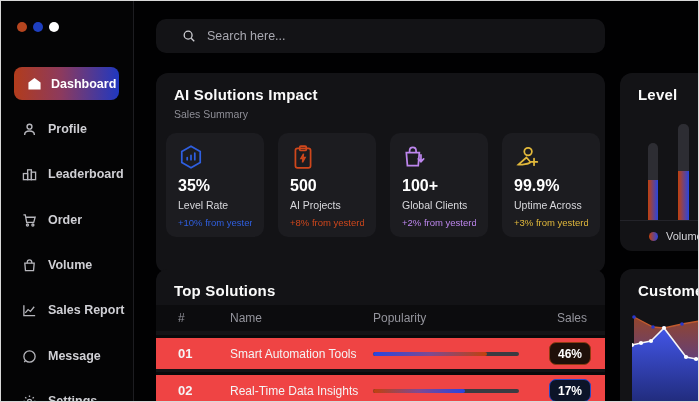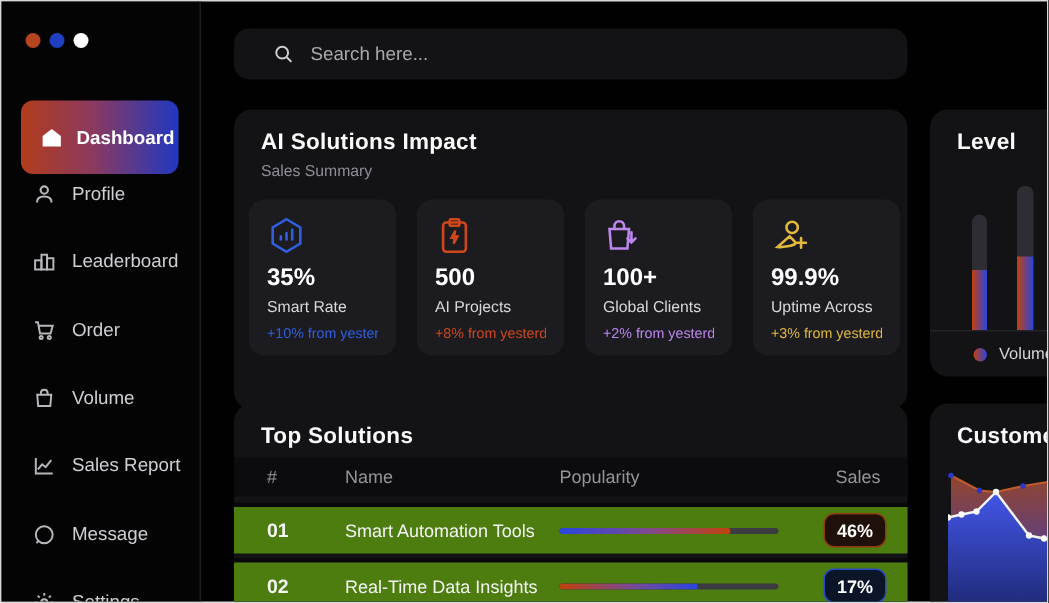--- a/index.html
+++ b/index.html
@@ -3,26 +3,26 @@
 <meta charset="utf-8">
 <style>
   html,body{margin:0;padding:0;background:#2a2a2a;}
   *{box-sizing:border-box;}
   .frame{position:relative;width:699px;height:402px;background:#010102;overflow:hidden;
     border:1px solid #d8d8d8;font-family:"Liberation Sans",sans-serif;color:#fafafa;}
   
   .sidebar{position:absolute;left:0;top:0;width:133px;height:100%;background:#040405;border-right:1px solid #1d1d21;}
   .dots{position:absolute;left:16px;top:21px;display:flex;gap:6px;}
   .dot{width:10px;height:10px;border-radius:50%;}
-  .dash-btn{position:absolute;left:13px;top:66px;width:105px;height:49px;border-radius:8px;
+  .dash-btn{position:absolute;left:13px;top:66px;width:105px;height:33px;border-radius:8px;
     background:linear-gradient(90deg,#b23c1c 0%,#8c3a5e 45%,#2038c0 100%);
     display:flex;align-items:center;gap:9px;padding-left:13px;cursor:pointer;}
   .dash-btn span{font-size:12.5px;font-weight:700;color:#fff;}
   .nav-item{position:absolute;left:21px;display:flex;align-items:center;gap:11px;height:20px;cursor:pointer;}
-  .nav-item span{font-size:12.5px;color:#cfcfd4;}
+  .nav-item span{font-size:12.5px;color:#cfcfd4;font-weight:bold;}
   .nav-item svg{flex:0 0 auto;}
   
   .search{position:absolute;left:155px;top:18px;width:449px;height:34px;background:#131316;border-radius:10px;
     display:flex;align-items:center;gap:9px;padding-left:26px;}
   .search input{background:transparent;border:none;outline:none;color:#e4e4e7;font-size:12.5px;
     font-family:"Liberation Sans",sans-serif;width:360px;}
   .search input::placeholder{color:#a8a8b0;}
   .panel{position:absolute;background:#131316;border-radius:12px;}
   .p-impact{left:155px;top:72px;width:449px;height:200px;}
   .p-title{position:absolute;left:18px;top:13px;font-size:15px;font-weight:700;letter-spacing:.2px;white-space:nowrap;}
@@ -32,21 +32,21 @@
   .scard .card-icon{display:block;}
   .scard .val{font-size:16px;font-weight:700;color:#fff;margin-top:7px;}
   .scard .lbl{font-size:10.5px;color:#d8d8dc;margin-top:4px;white-space:nowrap;overflow:hidden;}
   .scard .delta{font-size:9.5px;margin-top:6px;white-space:nowrap;overflow:hidden;}
   
   .p-services{left:155px;top:268px;width:449px;height:160px;}
   .th{position:absolute;left:0;top:36px;width:100%;height:26px;background:#0c0c0e;
     font-size:12px;color:#94949c;}
   .th b{position:absolute;top:6px;font-weight:400;}
   .sep{position:absolute;left:0;width:100%;height:3px;background:#09090b;}
-  .trow{position:absolute;left:0;width:100%;height:31px;background:#4d7c0f;}
+  .trow{position:absolute;left:0;width:100%;height:31px;background:#ef4444;}
   .tnum{position:absolute;left:22px;top:8px;font-size:13px;font-weight:600;color:#f4f4f5;}
   .tname{position:absolute;left:74px;top:9px;font-size:12px;color:#f4f4f5;white-space:nowrap;}
   .track{position:absolute;left:217px;top:14px;width:146px;height:4px;border-radius:2px;background:#3b3b42;overflow:hidden;}
   .fill{position:absolute;left:0;top:0;height:100%;border-radius:2px;}
   .badge{position:absolute;right:14px;top:4px;width:42px;height:23px;border-radius:7px;border:1px solid;
     font-size:12px;font-weight:700;color:#fff;display:flex;align-items:center;justify-content:center;}
   
   .p-level{left:619px;top:72px;width:172px;height:178px;}
   .lvl-area{position:absolute;left:0;top:0;width:100%;height:147px;}
   .lvl-track{position:absolute;bottom:0;border-radius:5px 5px 0 0;overflow:hidden;}
@@ -147,21 +147,21 @@
     <div class="p-title">AI Solutions Impact</div>
     <div class="p-sub">Sales Summary</div>
     <div class="cards">
 
       <div class="scard">
         <svg class="card-icon" width="26" height="26" viewBox="0 0 24 24" fill="none" stroke="currentColor" stroke-width="1.6" style="color: rgb(47, 95, 224);">
           <path d="M12 2 L20.5 7 V17 L12 22 L3.5 17 V7 Z"></path>
           <path d="M8.5 14.5 V12.5 M12 14.5 V10.5 M15.5 14.5 V8.5" stroke-linecap="round"></path>
         </svg>
         <div class="val">35%</div>
-        <div class="lbl">Smart Rate</div>
+        <div class="lbl">Level Rate</div>
         <div class="delta" style="color: rgb(47, 95, 224);">+10% from yesterday</div>
       </div>
 
       <div class="scard">
         <svg class="card-icon" width="26" height="26" viewBox="0 0 24 24" fill="none" stroke="currentColor" stroke-width="1.6" style="color: rgb(207, 71, 28);">
           <rect x="5" y="4" width="14" height="18" rx="2"></rect>
           <rect x="9" y="2" width="6" height="4" rx="1"></rect>
           <path d="M12.5 9 L10 13.5 H12 L11.5 17 L14 12.5 H12 Z" stroke-width="1.3"></path>
         </svg>
         <div class="val">500</div>

